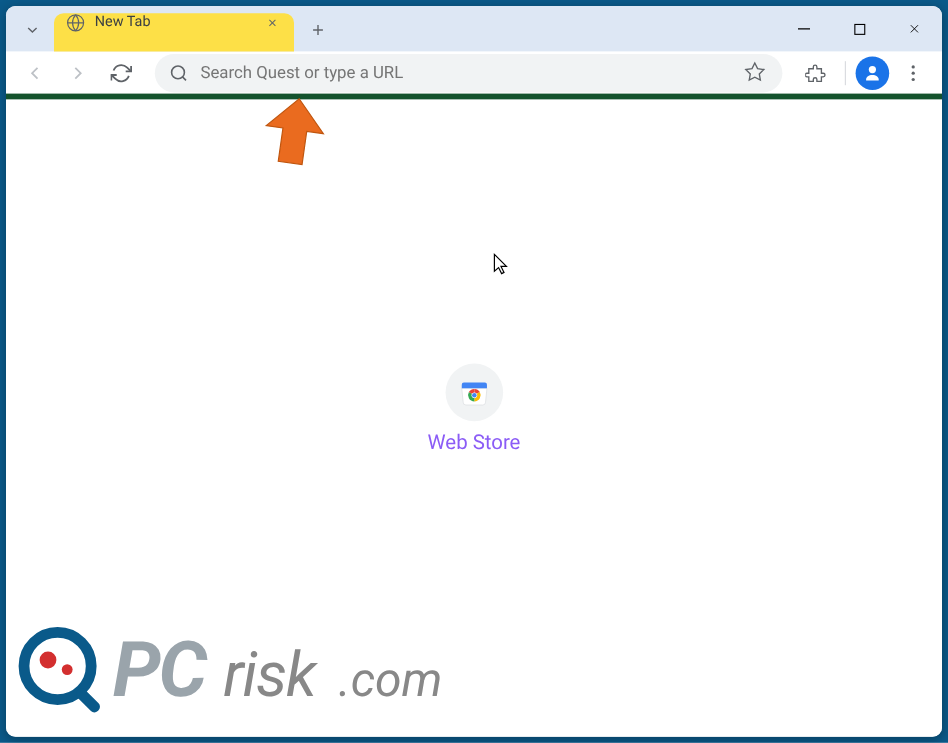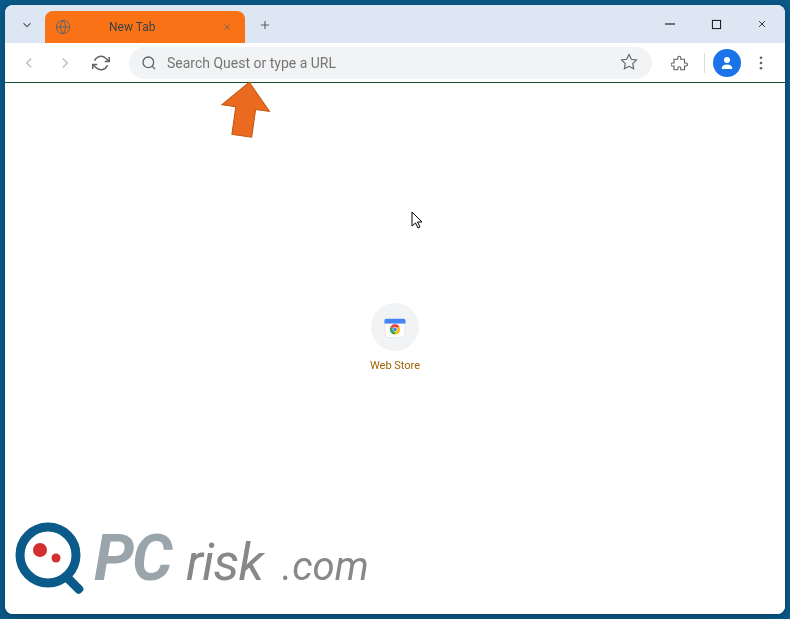--- a/index.html
+++ b/index.html
@@ -1,42 +1,42 @@
 <!DOCTYPE html>
 <html><head>
 <meta charset="utf-8">
 <style>
 * { margin: 0; padding: 0; box-sizing: border-box; font-family: -apple-system, BlinkMacSystemFont, "Segoe UI", Roboto, sans-serif; }
 body { width: 790px; height: 619px; background: #0a5a8a; overflow: hidden; position: relative; }
 .window { position: absolute; top: 5px; left: 5px; right: 5px; bottom: 5px; background: #fff; border-radius: 8px; overflow: hidden; display: flex; flex-direction: column; box-shadow: 0 2px 10px rgba(0,0,0,0.3); }
 .tab-strip { height: 38px; background: #dde7f4; display: flex; align-items: flex-end; padding: 0 8px; }
 .tab-dropdown { width: 28px; height: 28px; display: flex; align-items: center; justify-content: center; margin-bottom: 4px; cursor: pointer; }
-.tab { background: #f97316; border-radius: 8px 8px 0 0; height: 32px; display: flex; align-items: center; padding: 0 10px; min-width: 200px; margin-left: 4px; position: relative; gap: 30px; }
+.tab { background: #fde047; border-radius: 8px 8px 0 0; height: 32px; display: flex; align-items: flex-start; padding: 0 10px; min-width: 200px; margin-left: 4px; position: relative; }
 .tab-favicon { width: 16px; height: 16px; margin-right: 8px; display: flex; align-items: center; justify-content: center; }
 .tab-title { font-size: 12px; color: #3c4043; flex: 1; }
 .tab-close { width: 16px; height: 16px; display: flex; align-items: center; justify-content: center; cursor: pointer; border-radius: 50%; }
 .new-tab { width: 28px; height: 28px; display: flex; align-items: center; justify-content: center; margin-left: 6px; margin-bottom: 4px; cursor: pointer; border-radius: 50%; }
 .window-controls { position: absolute; right: 0; top: 0; height: 38px; display: flex; align-items: center; }
 .win-btn { width: 46px; height: 32px; display: flex; align-items: center; justify-content: center; cursor: pointer; }
-.toolbar { height: 40px; background: #fff; display: flex; align-items: center; padding: 0 8px; gap: 4px; border-bottom: 1px solid #14532d; }
+.toolbar { height: 40px; background: #fff; display: flex; align-items: center; padding: 0 8px; gap: 4px; border-bottom: 5px solid #14532d; }
 .nav-btn { width: 32px; height: 32px; display: flex; align-items: center; justify-content: center; cursor: pointer; border-radius: 50%; color: #5f6368; }
 .nav-btn.disabled { color: #bdc1c6; cursor: default; }
 .omnibox { flex: 1; height: 32px; background: #f1f3f4; border-radius: 16px; display: flex; align-items: center; padding: 0 12px; margin: 0 8px; }
 .omnibox-icon { width: 16px; height: 16px; margin-right: 10px; color: #5f6368; }
 .omnibox-input { flex: 1; border: none; background: transparent; font-size: 14px; color: #5f6368; outline: none; }
 .omnibox-star { width: 20px; height: 20px; color: #5f6368; margin-left: 8px; cursor: pointer; }
 .ext-btn { width: 32px; height: 32px; display: flex; align-items: center; justify-content: center; cursor: pointer; border-radius: 50%; }
 .toolbar-sep { width: 1px; height: 20px; background: #dadce0; margin: 0 4px; }
 .avatar { width: 28px; height: 28px; border-radius: 50%; background: #1a73e8; display: flex; align-items: center; justify-content: center; cursor: pointer; }
 .avatar svg { width: 18px; height: 18px; }
 .menu-btn { width: 32px; height: 32px; display: flex; align-items: center; justify-content: center; cursor: pointer; border-radius: 50%; color: #5f6368; }
 .content { flex: 1; background: #fff; position: relative; }
 .shortcut { position: absolute; top: 220px; left: 50%; transform: translateX(-50%); display: flex; flex-direction: column; align-items: center; cursor: pointer; }
 .shortcut-icon { width: 48px; height: 48px; border-radius: 50%; background: #f1f3f4; display: flex; align-items: center; justify-content: center; margin-bottom: 8px; }
-.shortcut-label { font-size: 11px; color: #a16207; }
+.shortcut-label { font-size: 17px; color: #8b5cf6; }
 .arrow-annotation { position: absolute; top: 78px; left: 215px; pointer-events: none; }
 .cursor-annotation { position: absolute; top: 210px; left: 410px; pointer-events: none; }
 .watermark { position: absolute; bottom: 10px; left: 10px; pointer-events: none; text-align: right; }
 .chrome-store-icon { width: 28px; height: 28px; }
 </style>
 </head>
 <body>
 
 <div class="window">
   <div class="tab-strip">

